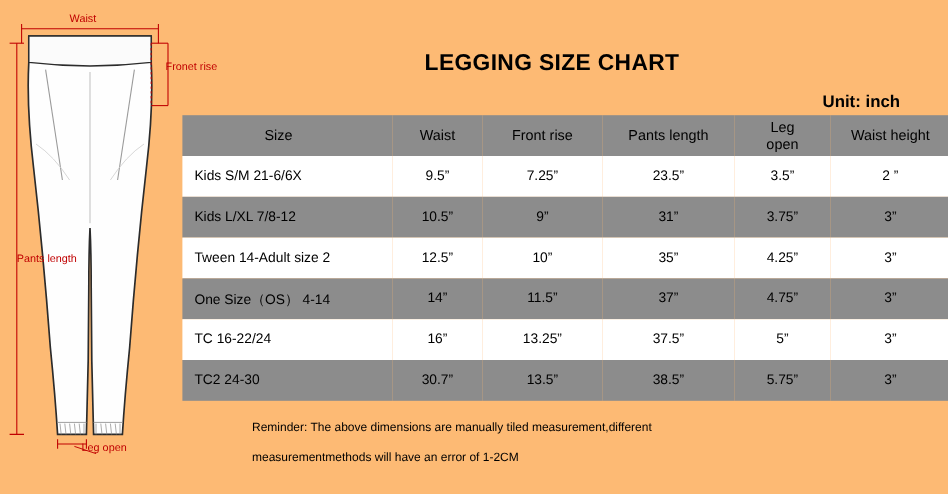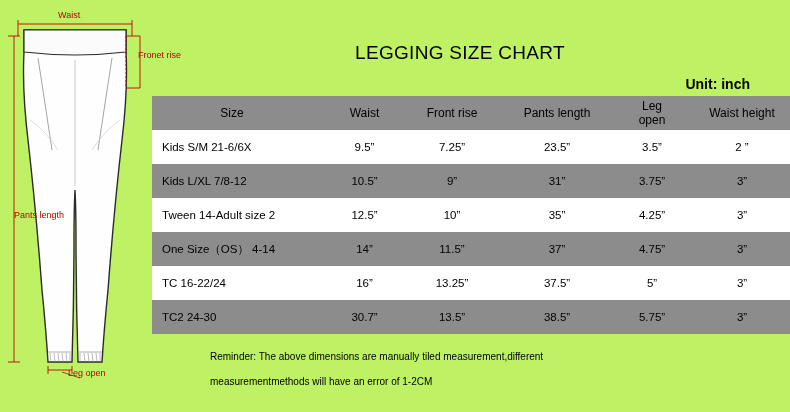--- a/index.html
+++ b/index.html
@@ -4,21 +4,21 @@
 <style>
   html, body {
     margin: 0;
     padding: 0;
     background: #ffffff;
   }
   #page {
     position: relative;
     width: 790px;
     height: 412px;
-    background: #bef264;
+    background: #fdba74;
     font-family: "Liberation Sans", sans-serif;
     overflow: hidden;
   }
 
   
   #diagram {
     position: absolute;
     left: 0;
     top: 0;
     width: 150px;
@@ -37,21 +37,21 @@
   #label-leg-open { left: 68px; top: 368px; }
 
   
   #title {
     position: absolute;
     left: 150px;
     top: 42px;
     width: 620px;
     text-align: center;
     font-size: 19px;
-    font-weight: normal;
+    font-weight: bold;
     color: #000000;
     letter-spacing: 0.3px;
   }
   #unit {
     position: absolute;
     right: 40px;
     top: 76px;
     font-size: 14px;
     font-weight: bold;
     color: #000000;

